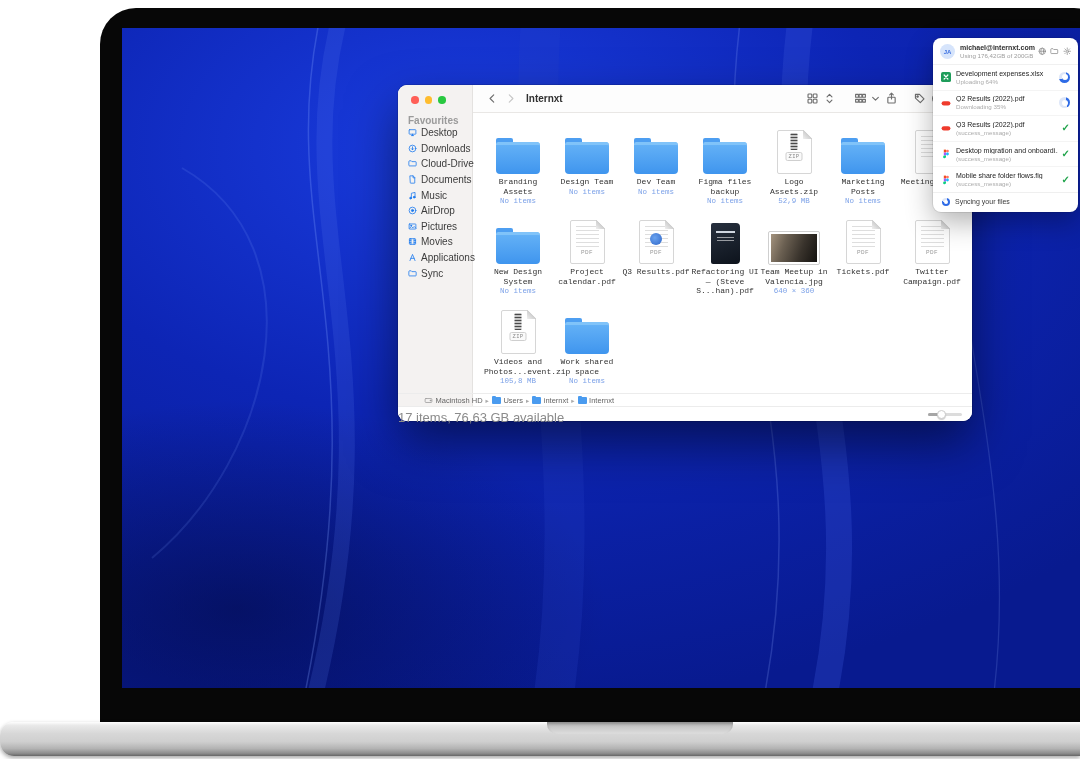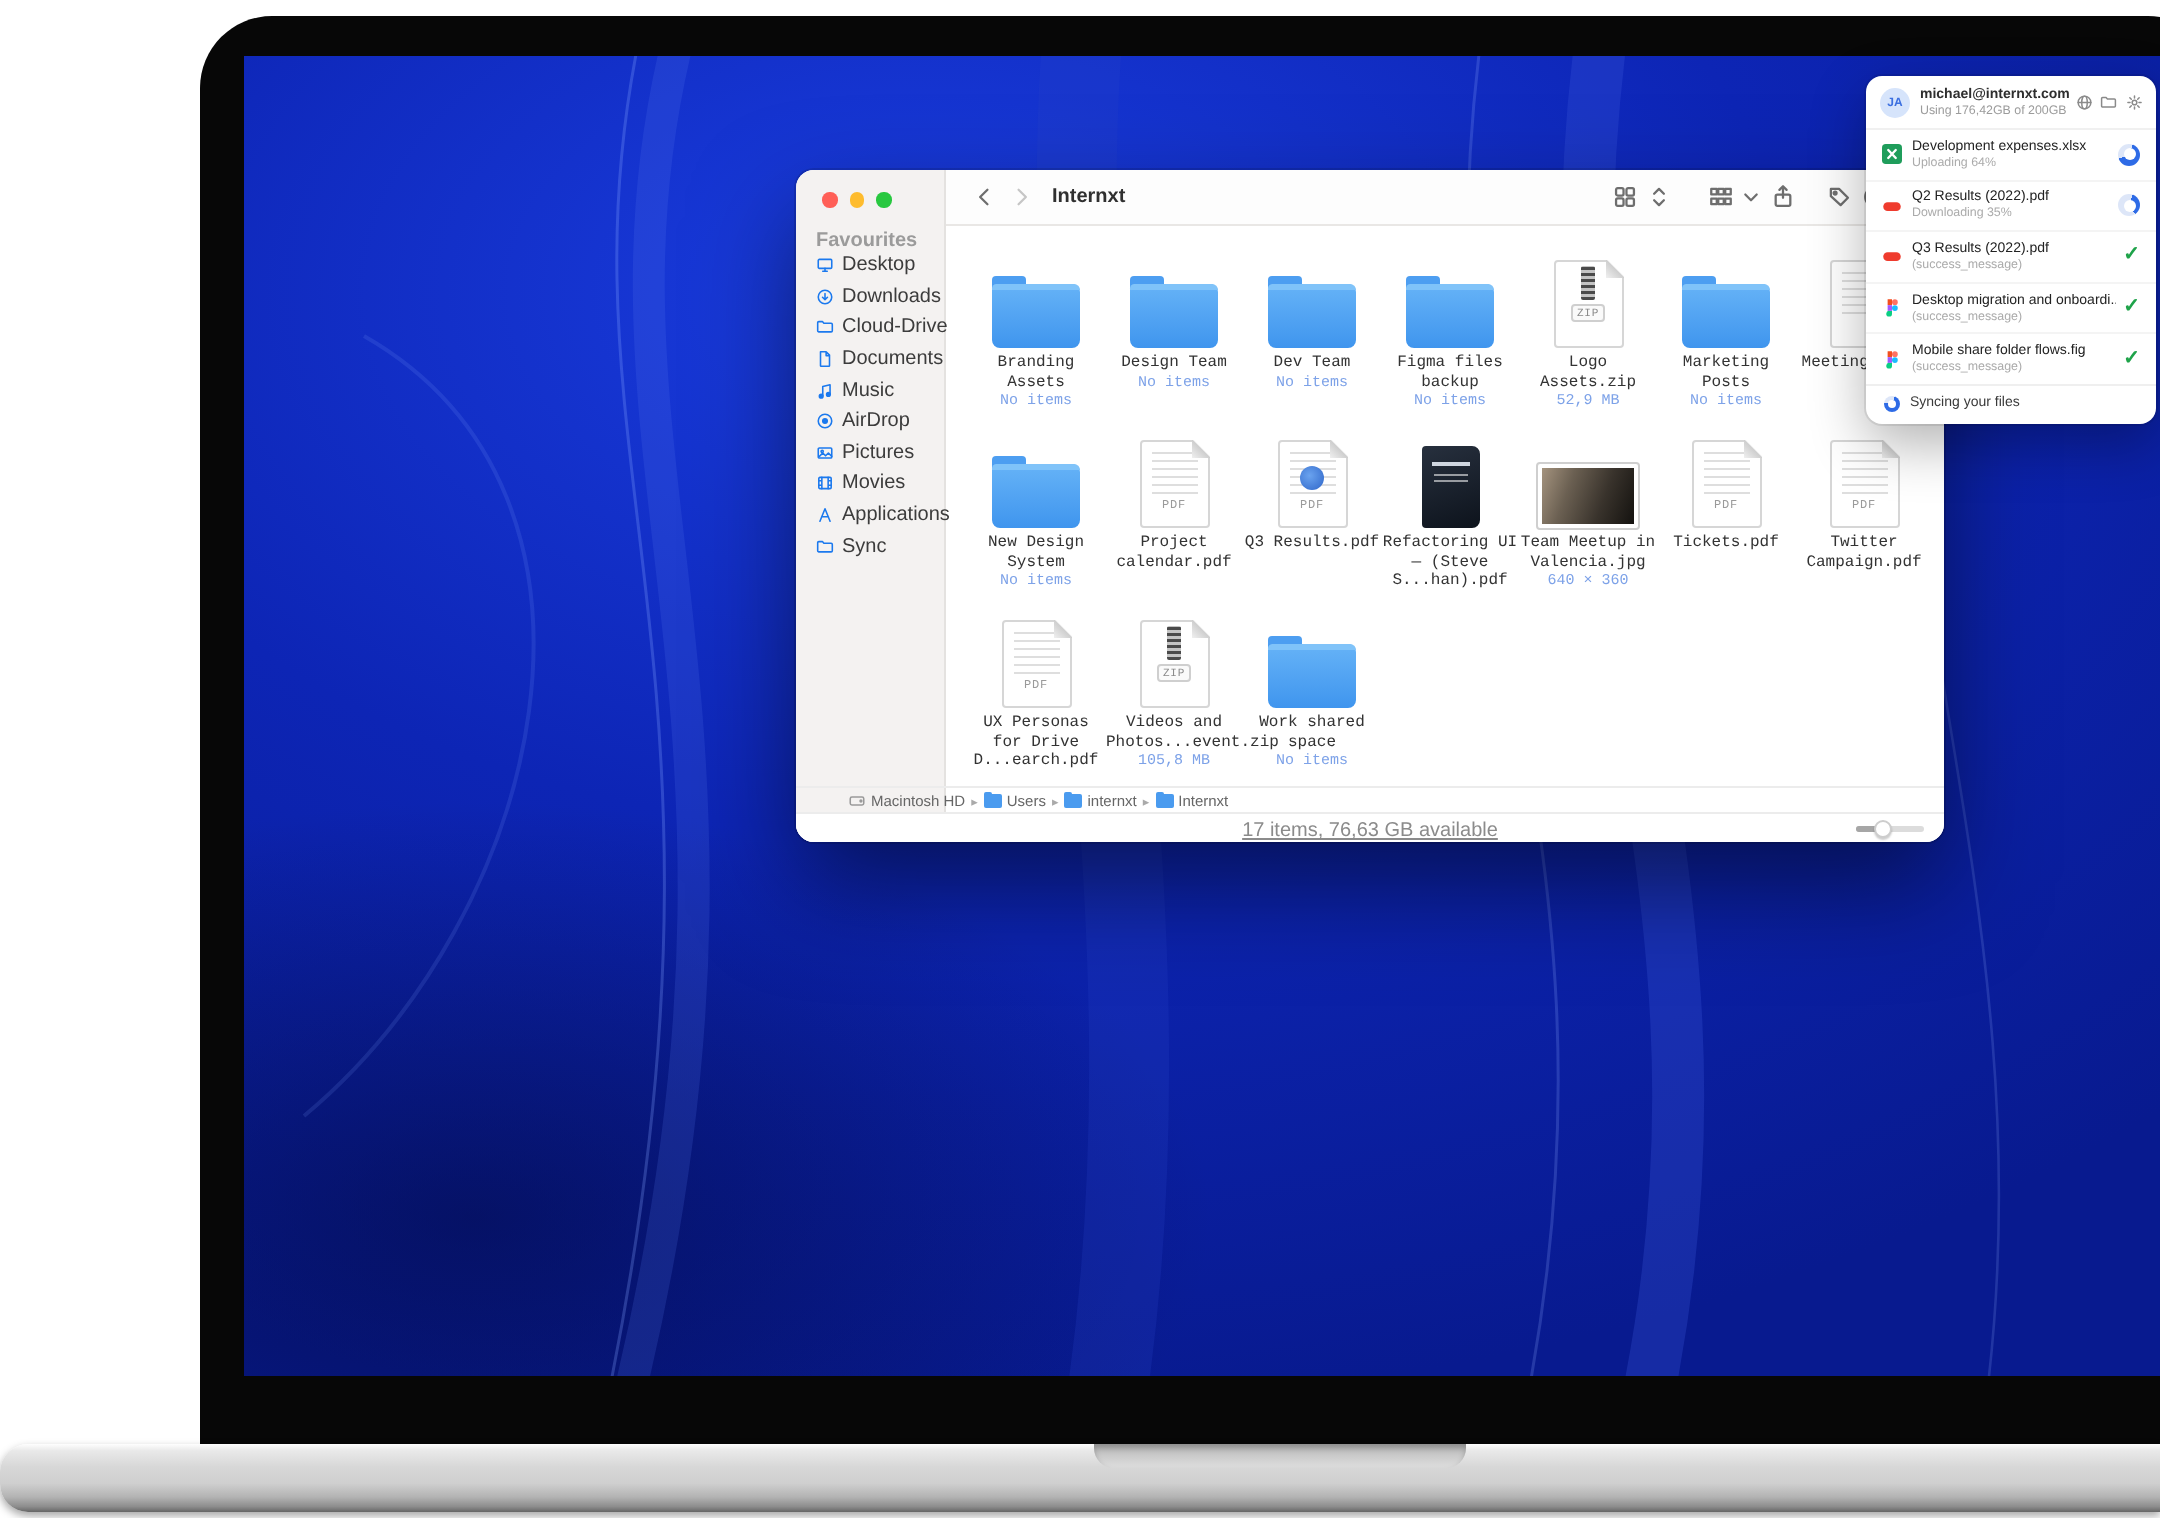--- a/index.html
+++ b/index.html
@@ -80,21 +80,21 @@
            display:flex;align-items:center;padding-left:26px;gap:3px;font-size:7.5px;color:#666;}
   .pb-seg{display:inline-flex;align-items:center;gap:2.5px;}
   .pb-sep{color:#aaa;font-size:6.5px;}
   .pb-ic{display:inline-flex;}
   .pb-ic svg{width:9px;height:9px;}
   .pb-folder{width:9px;height:7px;background:#4a9bef;border-radius:1px;position:relative;display:inline-block;}
   .pb-folder::before{content:"";position:absolute;top:-1.5px;left:0;width:4px;height:2px;background:#4a9bef;
            border-radius:1px 1px 0 0;}
   .statusbar{position:absolute;left:0;right:0;bottom:0;height:14px;border-top:1px solid #ececec;
              border-radius:0 0 9px 9px;background:#fff;}
-  .status-text{position:absolute;left:0;right:0;top:3px;text-align:center;font-size:10px;color:#8b8b8b;text-decoration:underline;}
+  .status-text{position:absolute;left:0;right:0;top:3px;font-size:13px;color:#8b8b8b;}
   .zoom-slider{position:absolute;right:10px;top:6px;width:34px;height:2.5px;background:#dcdcdc;border-radius:2px;}
   .zoom-fill{position:absolute;left:0;top:0;height:2.5px;width:12px;background:#a6a6a6;border-radius:2px;}
   .zoom-knob{position:absolute;left:9px;top:-3.5px;width:9px;height:9px;border-radius:50%;background:#fff;
              border:1px solid #cdcdcd;box-shadow:0 1px 1px rgba(0,0,0,.2);box-sizing:border-box;}
 
   
   .popup{position:absolute;left:933px;top:38px;width:145px;background:#fff;border-radius:8px;z-index:50;
          box-shadow:0 10px 28px rgba(0,0,0,.3),0 0 0 1px rgba(0,0,0,.08);}
   .pp-head{display:flex;align-items:center;padding:6px 7px 5px 7px;border-bottom:1px solid #f0f0f0;}
   .avatar{width:15px;height:15px;border-radius:50%;background:#d6e4fb;color:#3b6fe0;font-size:6px;
@@ -453,30 +453,20 @@
     <div class="fi-icon">
             <div class="doc">
               <div class="doc-lines"></div>
               <div class="badge">PDF</div>
             </div>
           </div>
     <div class="fi-name">Twitter Campaign.pdf</div>
 
   </div>
 
-  <div class="file-item">
-    <div class="fi-icon">
-            <div class="doc">
-              <div class="doc-lines"></div>
-              <div class="badge">PDF</div>
-            </div>
-          </div>
-    <div class="fi-name">UX Personas for Drive D...earch.pdf</div>
-
-  </div>
 
   <div class="file-item">
     <div class="fi-icon">
             <div class="doc">
               <div class="zipper"></div>
               <div class="badge zip-badge">ZIP</div>
             </div>
           </div>
     <div class="fi-name">Videos and Photos...event.zip</div>
     <div class="fi-sub">105,8 MB</div>

